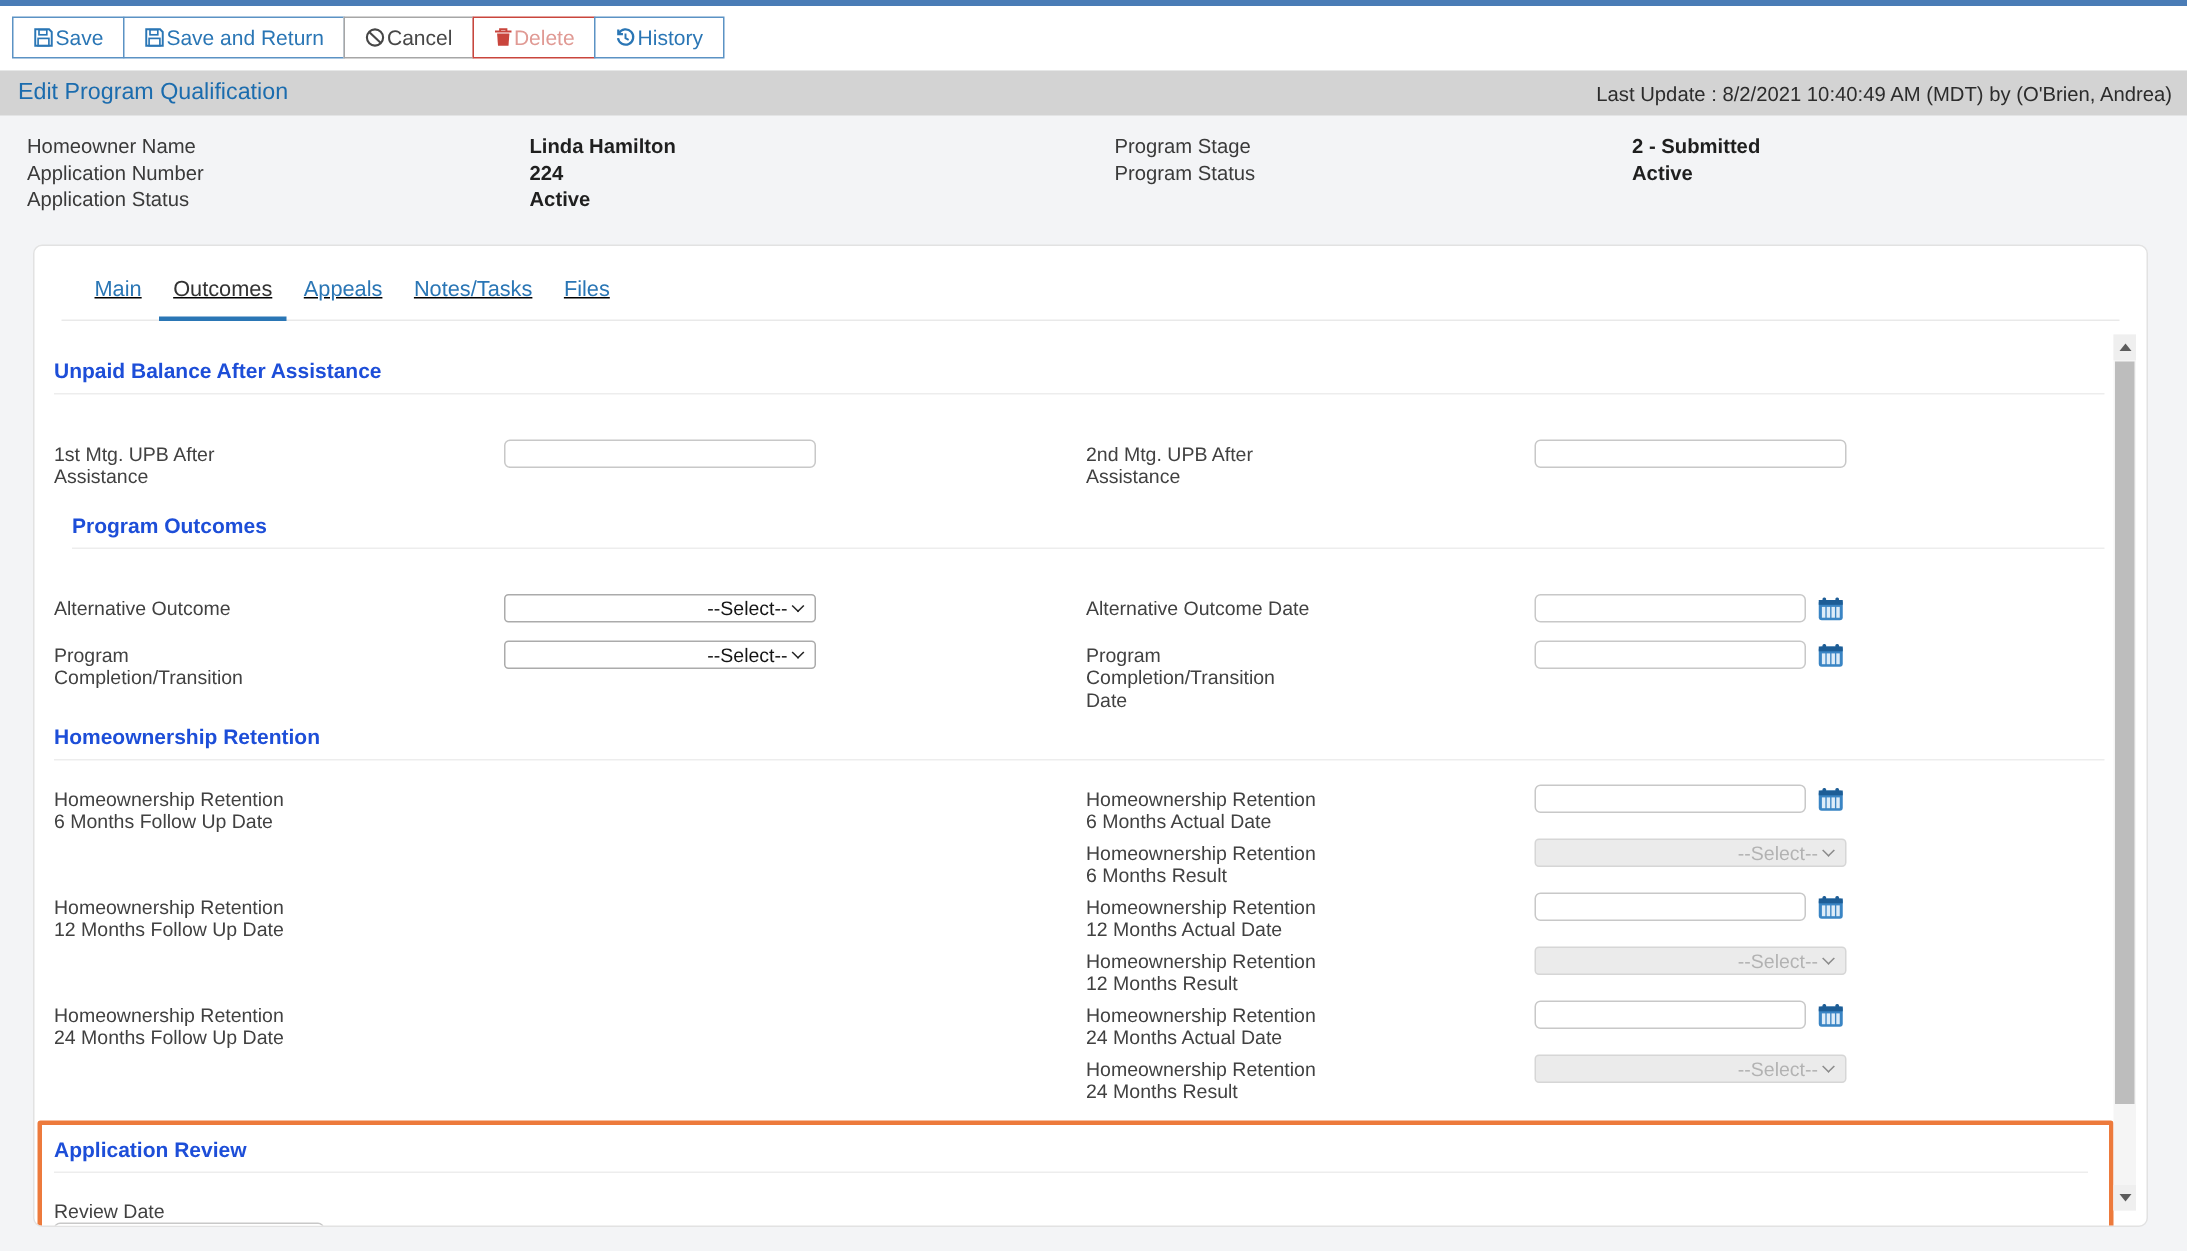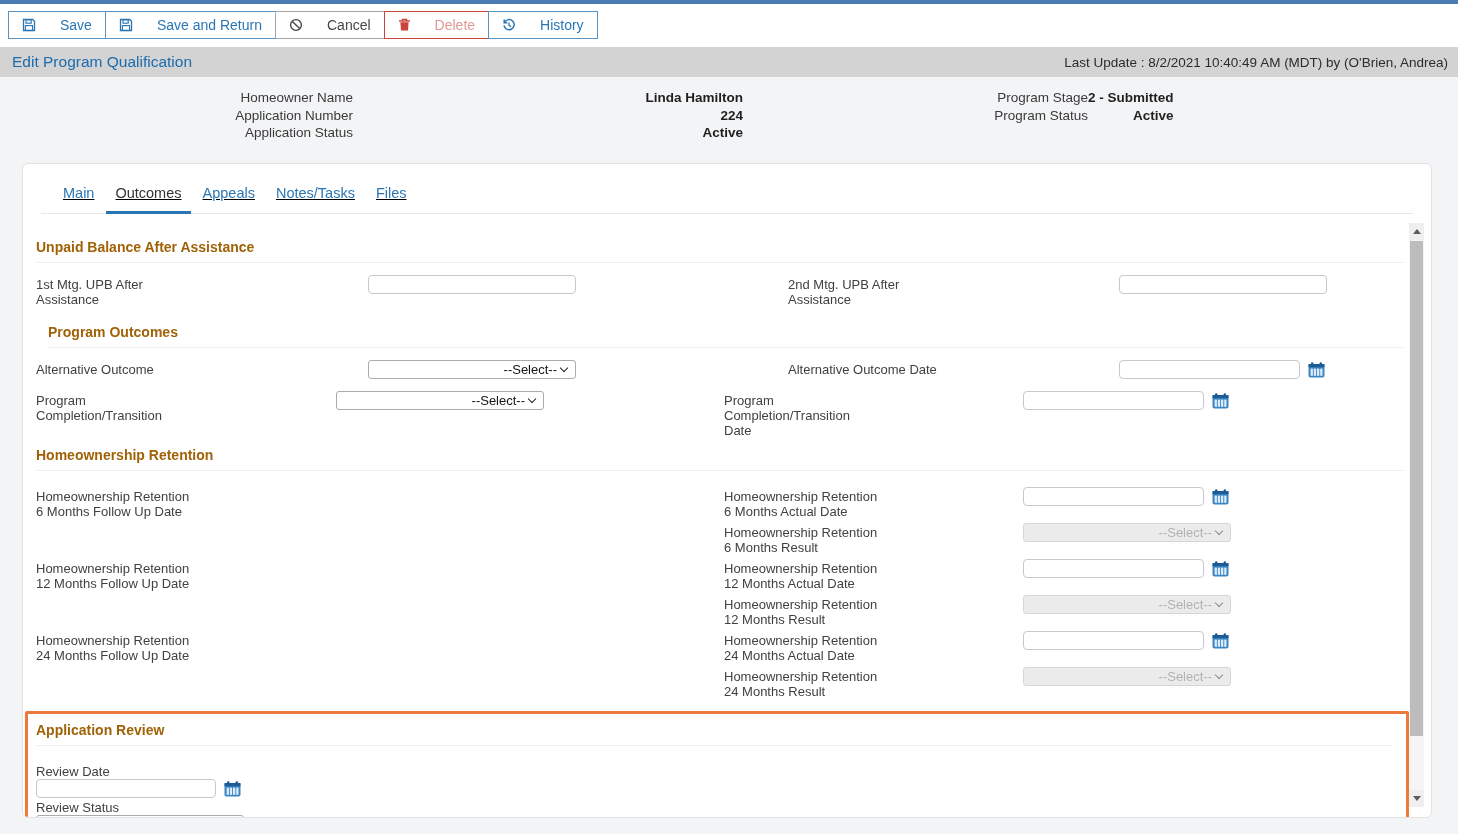--- a/index.html
+++ b/index.html
@@ -16,56 +16,56 @@
     width:1458px;height:834px;overflow:hidden;
     background:var(--page-bg);
     font-family:"Liberation Sans",sans-serif;
     -webkit-font-smoothing:antialiased;
   }
   .top-strip{height:4px;background:#4a7cb6;}
   
   .toolbar{background:#fff;padding:7px 8px 8px 8px;height:43px;}
   .btn-group{display:inline-flex;}
   .btn{
-    height:28px;display:inline-flex;align-items:center;gap:24px;
+    height:28px;display:inline-flex;align-items:center;gap:1px;
     padding:0 13px;background:#fff;font-family:inherit;font-size:14px;
     border:1px solid #5b92c4;color:var(--accent-blue);cursor:pointer;
   }
   .btn + .btn{margin-left:-1px;}
   .btn.gray{border-color:#a6a6a6;color:#474747;}
   .btn.red{border-color:var(--delete-red);color:#e09a94;}
   .btn .ic{display:inline-flex;align-items:center;}
   
   .titlebar{
     height:30px;background:var(--titlebar-gray);
     display:flex;align-items:center;justify-content:space-between;
     padding:0 10px 0 12px;
   }
   .titlebar .title{color:var(--title-blue);font-size:15.5px;}
   .titlebar .last-update{color:#2c2c2c;font-size:13.5px;}
   
   .summary{display:flex;padding:12px 0 0 18px;height:86px;font-size:13.5px;color:#3a3a3a;line-height:17.5px;}
-  .sum-block{display:grid;align-content:start;text-align:right;}
+  .sum-block{display:grid;align-content:start;}
   .sum-block.b1{grid-template-columns:335px 390px;}
   .sum-block.b2{grid-template-columns:345px auto;}
   .sum-val{font-weight:bold;color:#1f1f1f;}
   
   .panel{
     position:relative;margin-left:22px;width:1410px;height:655px;
     background:#fff;border:1px solid #e2e2e2;border-radius:6px;overflow:hidden;
   }
   .tabs-row{
     display:flex;gap:3px;margin:0 18px;padding:21px 0 0 13px;
     border-bottom:1px solid #e9e9e9;font-size:14.5px;text-decoration:underline;
   }
   .tab{color:var(--accent-blue);padding:0 9px 10px 9px;cursor:pointer;}
   .tab.active{color:#333;border-bottom:3px solid var(--accent-blue);margin-bottom:-1px;cursor:default;}
   .content{padding:0 28px 0 13px;font-size:13px;color:#414141;}
   .sec-heading{
-    font-size:14px;font-weight:bold;color:#a16207;
+    font-size:14px;font-weight:bold;color:#1d4ed8;
     padding-bottom:7px;border-bottom:1px solid #ededed;
   }
   .pt25{padding-top:25px;}.pt17{padding-top:17px;margin-left:12px;}.pt9{padding-top:9px;}
   .frow{display:flex;align-items:flex-start;}
   .lbl{width:300px;white-space:pre-line;line-height:15px;padding-top:2px;}
   .fld{width:388px;}
   .lbl2{width:299px;white-space:pre-line;line-height:15px;padding-top:2px;}
   .fld2{display:flex;align-items:flex-start;gap:8px;}
   input.txt{
     width:208px;height:19px;border:1px solid #c8c8c8;border-radius:4px;
@@ -107,21 +107,21 @@
   .review-row{margin-top:16px;flex-direction:column;}
   .comments-lbl{margin-top:9px;}
   
   .vscroll{position:absolute;top:59px;right:7px;width:15px;height:584px;background:#f5f5f5;}
   .vs-btn{position:absolute;left:0;width:15px;height:17px;background:#efefef;display:flex;align-items:center;justify-content:center;cursor:pointer;}
   .vs-up{top:0;}
   .vs-down{bottom:0;}
   .tri-up{width:0;height:0;border-left:4px solid transparent;border-right:4px solid transparent;border-bottom:5px solid #5c5c5c;}
   .tri-down{width:0;height:0;border-left:4px solid transparent;border-right:4px solid transparent;border-top:5px solid #5c5c5c;}
   .vs-thumb{position:absolute;top:18px;left:1px;width:13px;height:495px;background:#bdbdbd;cursor:pointer;}
-  .mt17{margin-top:12px;gap:32px;}.mt13{margin-top:12px;}
+  .mt17{margin-top:30px;}.mt13{margin-top:12px;}
 </style>
 </head>
 <body>
 
 <div class="top-strip"></div>
 
 <div class="toolbar">
   <div class="btn-group">
     <button class="btn">
       <span class="ic">

